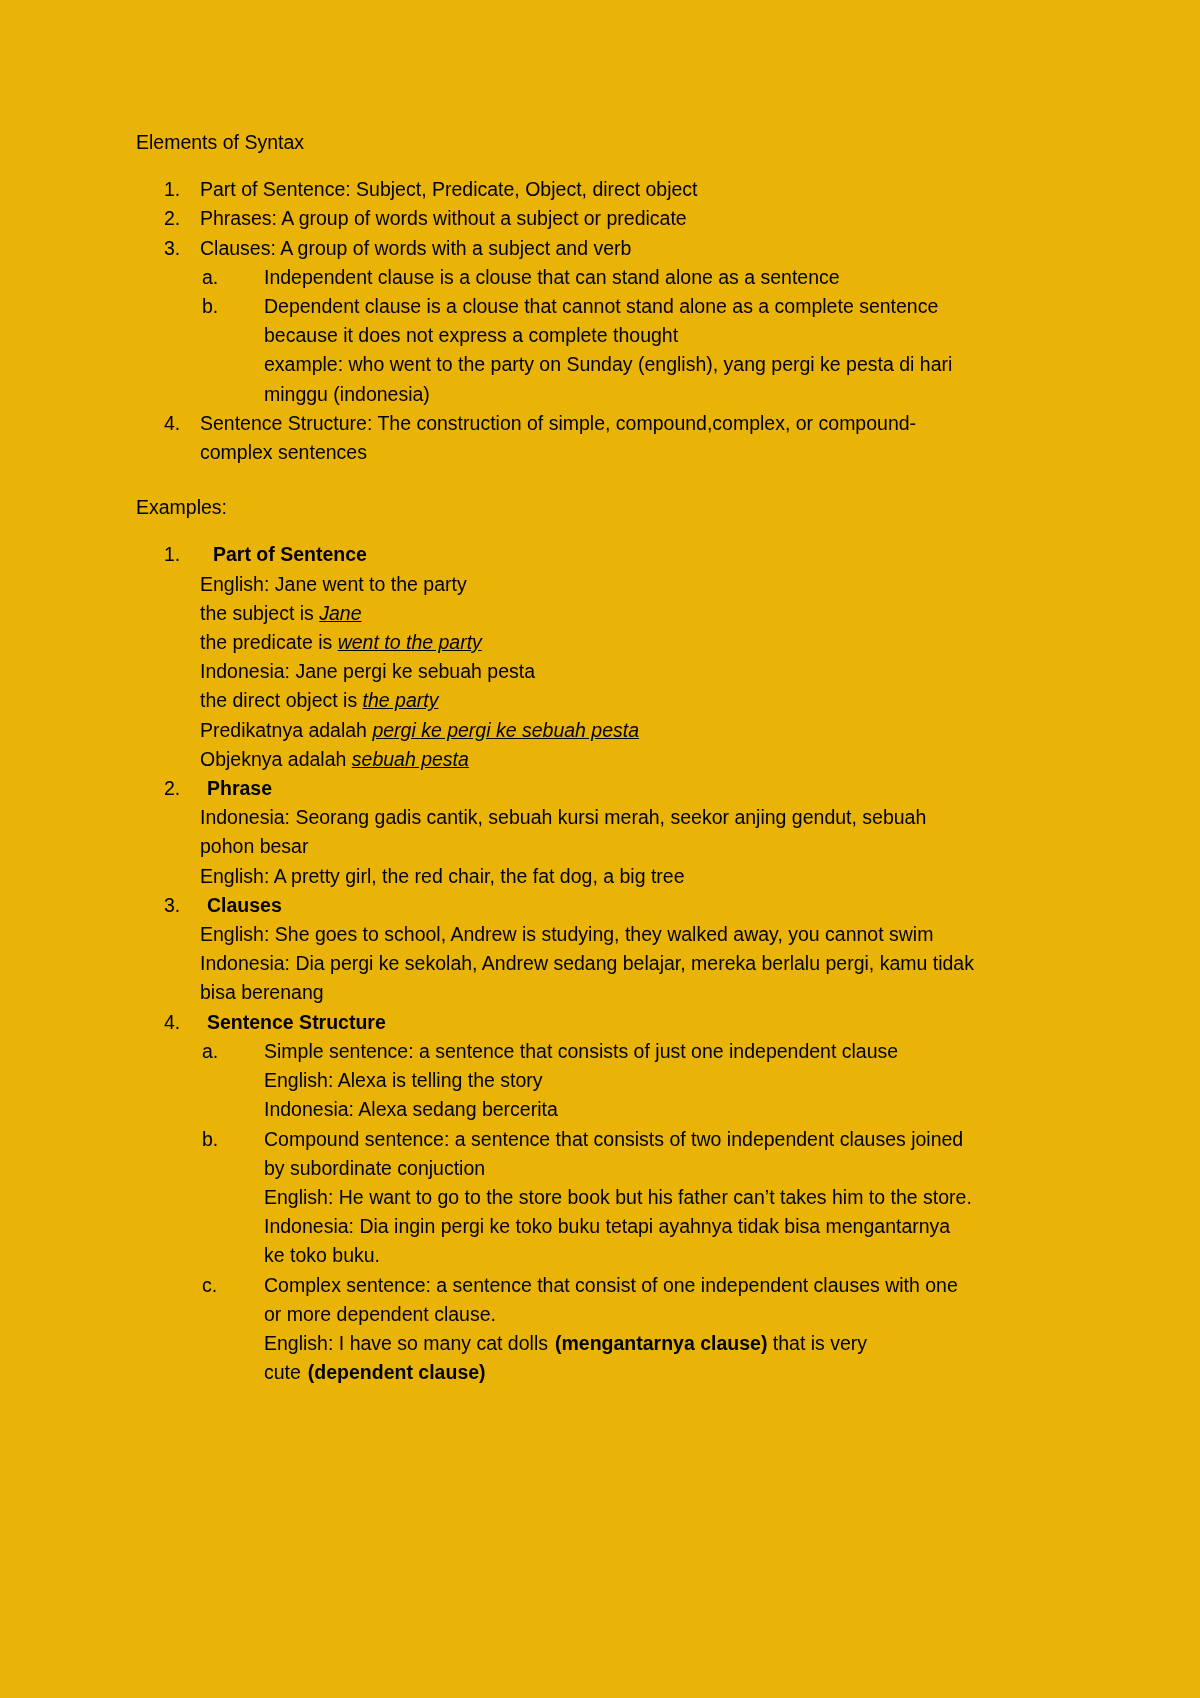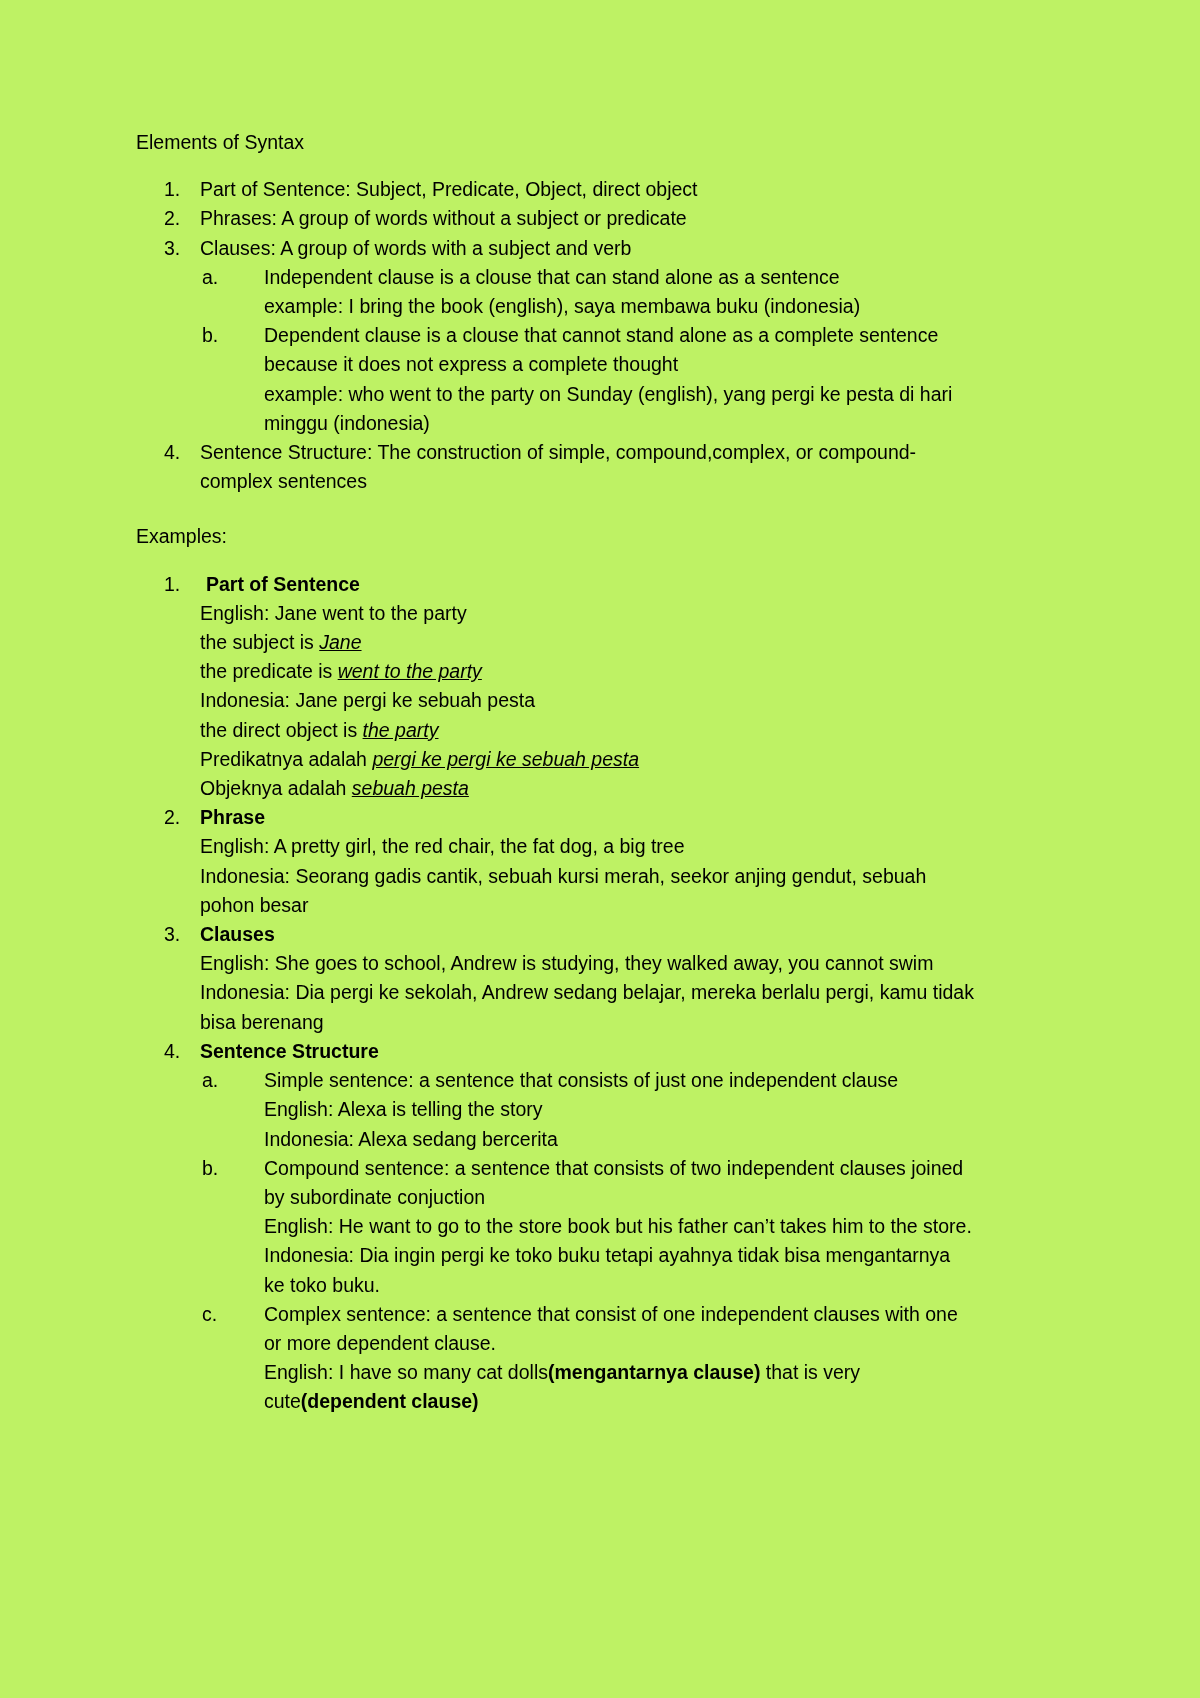--- a/index.html
+++ b/index.html
@@ -9,21 +9,21 @@
     background: #ffffff;
   }
   body {
     font-family: "Liberation Sans", sans-serif;
     color: #000000;
   }
   .page {
     position: relative;
     width: 1200px;
     height: 1698px;
-    background: #bef264;
+    background: #eab308;
     box-sizing: border-box;
     overflow: hidden;
   }
   .doc-body {
     position: absolute;
     left: 136px;
     top: 128px;
     width: 840px;
   }
   .para {
@@ -68,21 +68,21 @@
   }
   ol.lvl2 > li > .marker {
     position: absolute;
     left: 2px;
     top: 0;
     width: 30px;
     text-align: left;
   }
 
   .sub-line { display: block; }
-  .bold { font-weight: bold; }
+  .bold { font-weight: bold; margin-left: 7px; }
   .u { text-decoration: underline; font-style: italic; }
   .indent-extra { padding-left: 6px; }
 </style>
 </head>
 <body>
 
 <div class="page">
   <div class="doc-body">
 
     <p class="para">Elements of Syntax</p>
@@ -102,21 +102,20 @@
       </li>
 
       <li>
         <span class="marker">3.</span>
         <span>Clauses: A group of words with a subject and verb</span>
 
         <ol class="lvl2">
           <li>
             <span class="marker">a.</span>
             <span>Independent clause is a clouse that can stand alone as a sentence</span>
-            <span class="sub-line">example: I bring the book (english), saya membawa buku (indonesia)</span>
           </li>
           <li>
             <span class="marker">b.</span>
             <span>Dependent clause is a clouse that cannot stand alone as a complete sentence because it does not express a complete thought</span>
             <span class="sub-line">example: who went to the party on Sunday (english), yang pergi ke pesta di hari minggu (indonesia)</span>
           </li>
         </ol>
       </li>
 
       <li>
@@ -156,22 +155,22 @@
           <span>Predikatnya adalah </span><span class="u">pergi ke pergi ke sebuah pesta</span>
         </span>
         <span class="sub-line">
           <span>Objeknya adalah </span><span class="u">sebuah pesta</span>
         </span>
       </li>
 
       <li>
         <span class="marker">2.</span>
         <span class="bold">Phrase</span>
+        <span class="sub-line">Indonesia: Seorang gadis cantik, sebuah kursi merah, seekor anjing gendut, sebuah pohon besar</span>
         <span class="sub-line">English: A pretty girl, the red chair, the fat dog, a big tree</span>
-        <span class="sub-line">Indonesia: Seorang gadis cantik, sebuah kursi merah, seekor anjing gendut, sebuah pohon besar</span>
       </li>
 
       <li>
         <span class="marker">3.</span>
         <span class="bold">Clauses</span>
         <span class="sub-line">English: She goes to school, Andrew is studying, they walked away, you cannot swim</span>
         <span class="sub-line">Indonesia: Dia pergi ke sekolah, Andrew sedang belajar, mereka berlalu pergi, kamu tidak bisa berenang</span>
       </li>
 
       <li>

